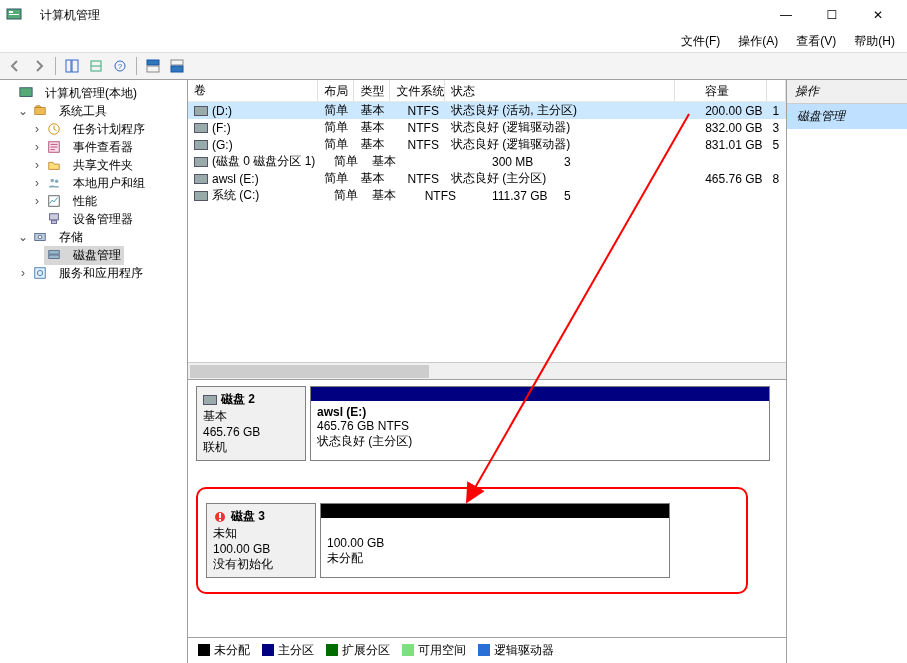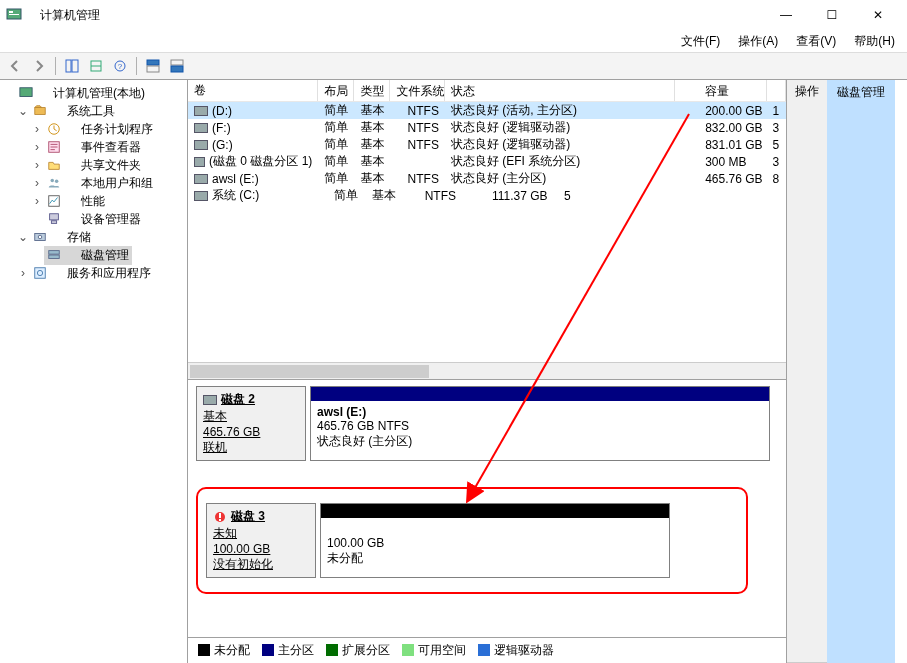--- a/index.html
+++ b/index.html
@@ -60,21 +60,21 @@
     position: relative;
   }
   .left-tree {
     width: 188px;
     border-right: 1px solid #a0a0a0;
     padding: 4px 2px;
     overflow: auto;
   }
   .tree-node { display: flex; align-items: center; height: 18px; padding-right: 2px; white-space: nowrap; }
   .tree-node .ex { width: 14px; text-align: center; color: #555; cursor: default; }
-  .tree-node .lbl { padding: 1px 3px; display: flex; align-items: center; gap: 20px;}
+  .tree-node .lbl { padding: 1px 3px; display: flex; align-items: center; gap: 12px;}
   .tree-node.sel .lbl { background: #d7d7d7; }
   .tree-node svg { width: 14px; height: 14px; flex-shrink: 0; }
   .ind1 { padding-left: 14px; }
   .ind2 { padding-left: 28px; }
   .center {
     flex: 1;
     display: flex;
     flex-direction: column;
     min-width: 0;
     border-right: 1px solid #a0a0a0;
@@ -122,21 +122,20 @@
     gap: 4px;
     margin-bottom: 26px;
   }
   .disk-info {
     width: 110px;
     border: 1px solid #808080;
     background: #f0f0f0;
     padding: 4px 6px;
     font-size: 12px;
     position: relative;
-    text-decoration: underline;
   }
   .disk-info .dtop {
     display:flex; align-items:center; gap:4px; font-weight:bold;
   }
   .disk-parts {
     flex: 1;
     display: flex;
     gap: 4px;
   }
   .part {
@@ -159,21 +158,22 @@
     padding: 0 10px;
     font-size: 12px;
     position: absolute;
     bottom: 0; left:0; right:0;
     background:#fff;
   }
   .legend .sw { width: 12px; height: 12px; display:inline-block; margin-right:4px; vertical-align:-2px;}
   .right-panel {
     width: 120px;
     display: flex;
-    flex-direction: row;
+    flex-direction: column;
+    font-style: italic;
   }
   .right-head {
     background: #f0f0f0;
     border-bottom: 1px solid #ccc;
     padding: 3px 8px;
     font-weight: normal;
   }
   .right-item {
     padding: 4px 10px;
   }
@@ -415,21 +415,20 @@
             <div class="c-last">5</div>
           </div>
           <div class="vol-row">
             <div class="c-vol">
               <span class="minidisk"></span>
               <span>(磁盘 0 磁盘分区 1)</span>
             </div>
             <div class="c-lay">简单</div>
             <div class="c-typ">基本</div>
             <div class="c-fs"></div>
-            <div class="c-st">状态良好 (EFI 系统分区)</div>
             <div class="c-cap">300 MB</div>
             <div class="c-last">3</div>
           </div>
           <div class="vol-row">
             <div class="c-vol">
               <span class="minidisk"></span>
               <span>awsl (E:)</span>
             </div>
             <div class="c-lay">简单</div>
             <div class="c-typ">基本</div>

